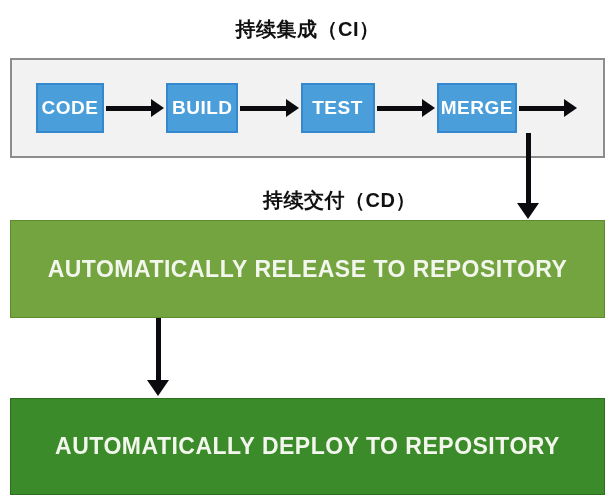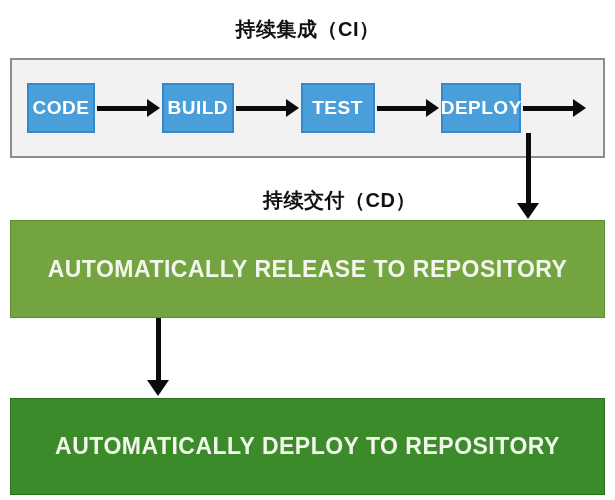--- a/index.html
+++ b/index.html
@@ -35,21 +35,21 @@
     position: absolute;
     left: 10px;
     top: 58px;
     width: 595px;
     height: 100px;
     box-sizing: border-box;
     background: var(--ci-panel-bg, #f2f2f2);
     border: 2px solid var(--ci-panel-border, #8d8d8d);
     display: flex;
     align-items: center;
-    padding: 0 15px;
+    padding: 0 24px;
   }
   .stage-box {
     height: 50px;
     box-sizing: border-box;
     background: var(--stage-blue, #4a9fdb);
     border: 2px solid var(--stage-blue-border, #3688cd);
     color: #ffffff;
     font-size: 19px;
     font-weight: bold;
     letter-spacing: 0.5px;
@@ -156,21 +156,21 @@
     <div class="stage-box w-build">BUILD</div>
     <div class="h-arrow">
       <div class="shaft"></div>
       <div class="head"></div>
     </div>
     <div class="stage-box w-test">TEST</div>
     <div class="h-arrow">
       <div class="shaft"></div>
       <div class="head"></div>
     </div>
-    <div class="stage-box w-merge">DEPLOY</div>
+    <div class="stage-box w-merge">MERGE</div>
     <div class="h-arrow">
       <div class="shaft"></div>
       <div class="head"></div>
     </div>
   </div>
 
   <div class="v-arrow" id="arrow-integrate-down">
     <div class="shaft"></div>
     <div class="head"></div>
   </div>

